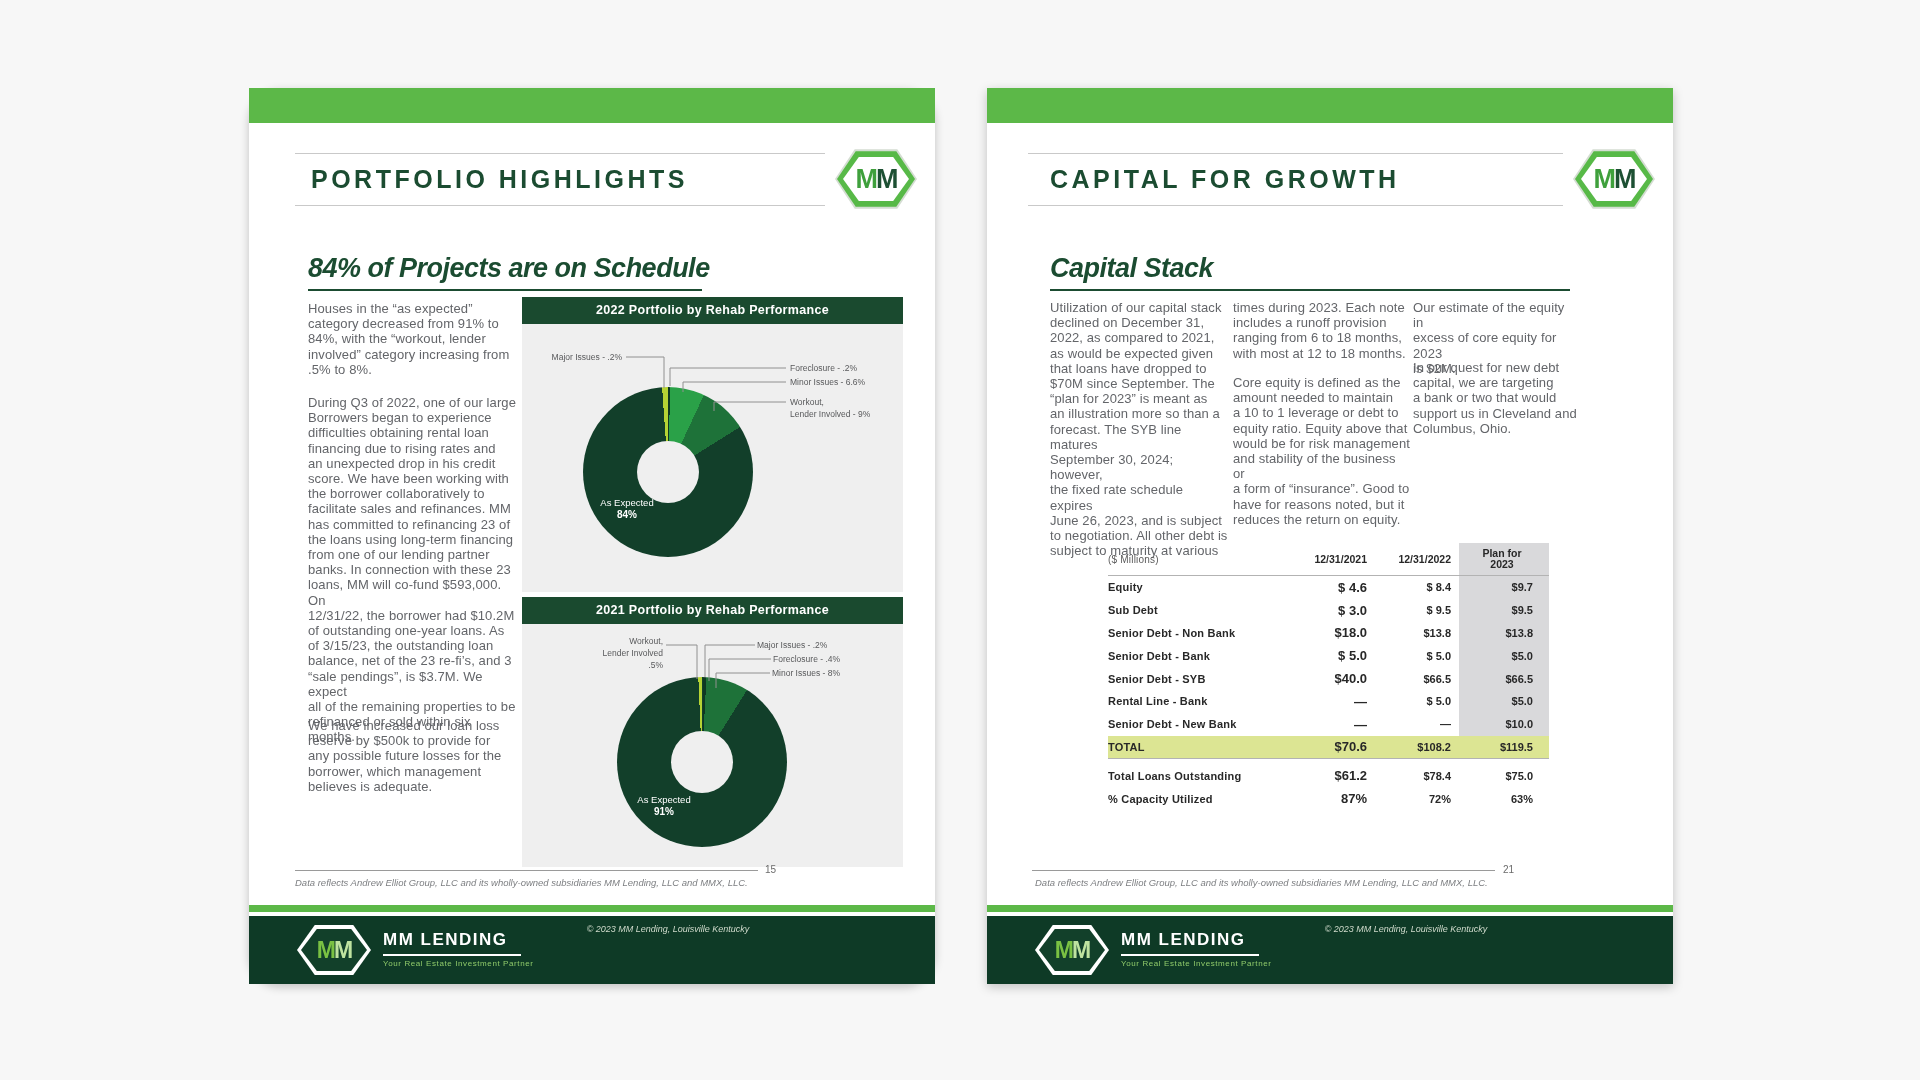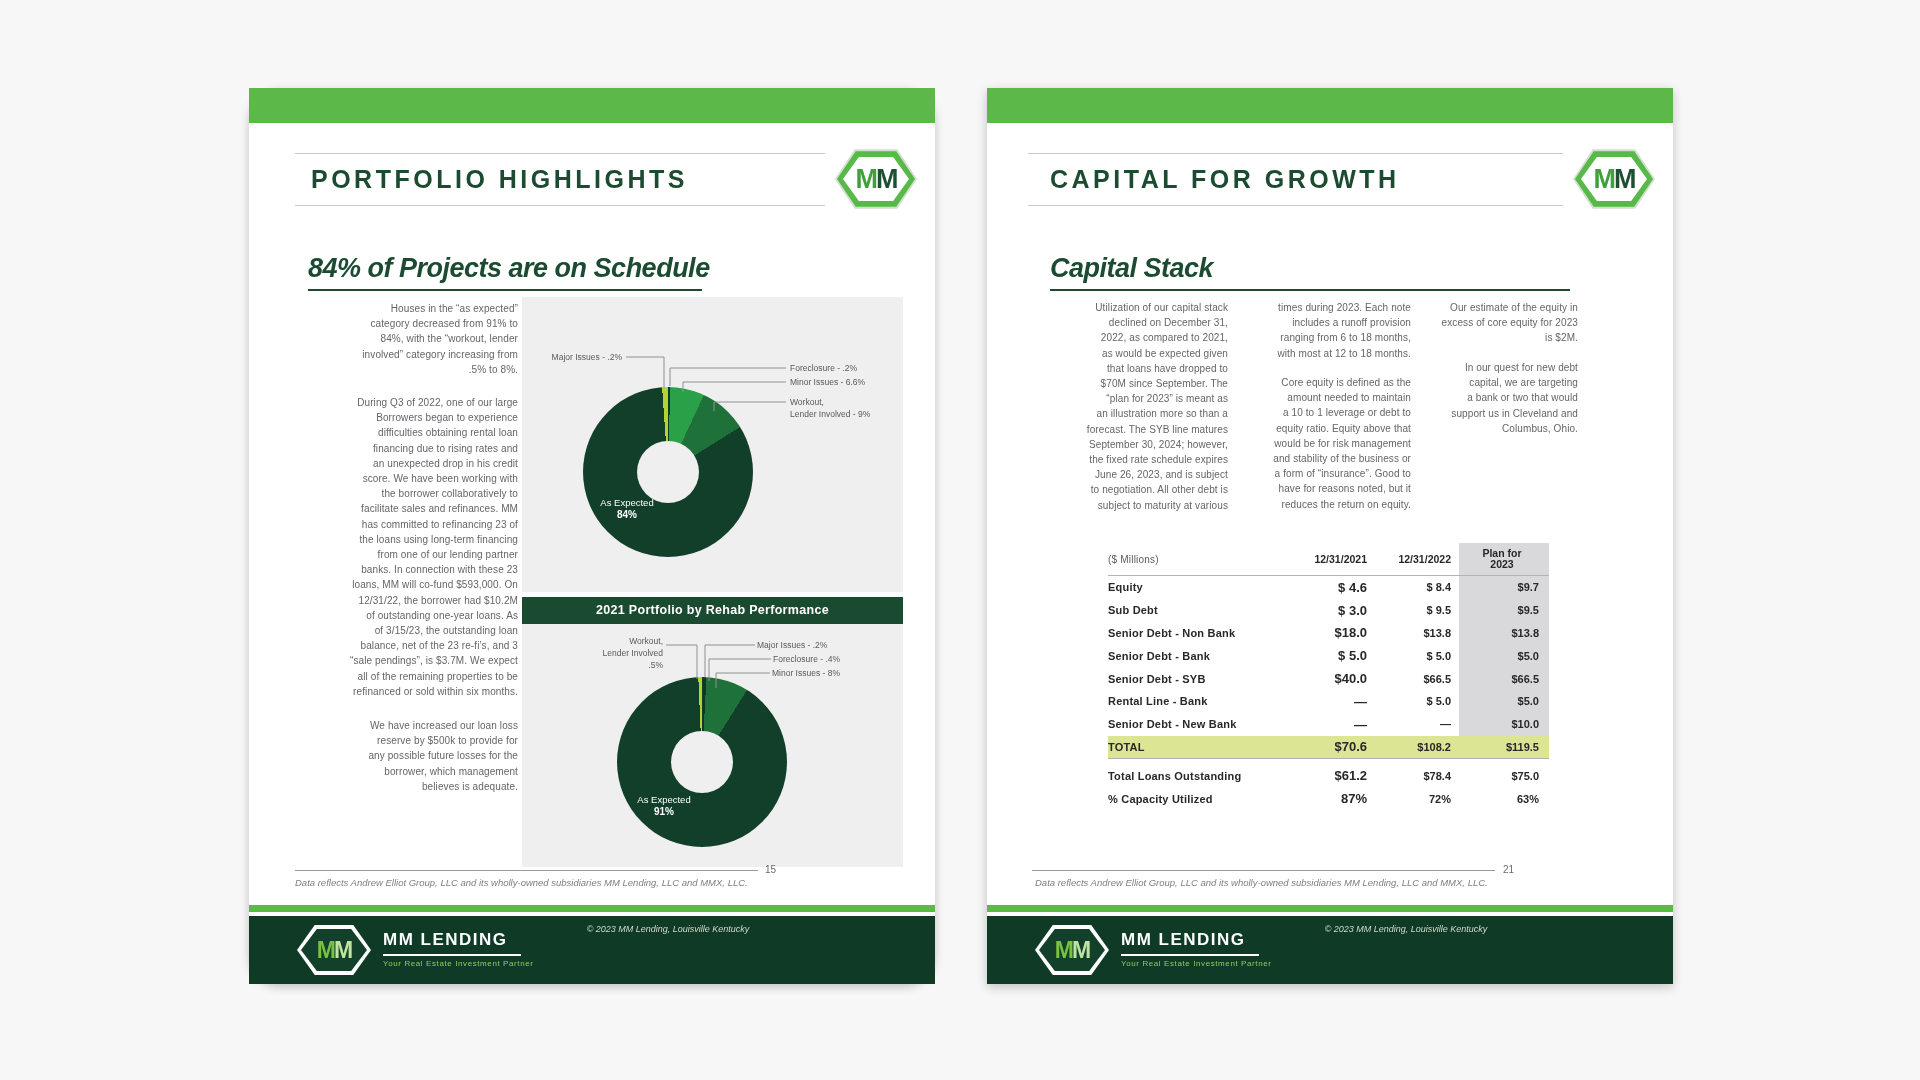--- a/index.html
+++ b/index.html
@@ -8,21 +8,21 @@
   .page { position:absolute; top:88px; width:686px; height:896px; background:#ffffff; box-shadow:0 3px 10px rgba(0,0,0,.22); }
   #pageL { left:249px;border-radius:31px; }
   #pageR { left:987px; }
   .topbar { position:absolute; left:0; top:0; width:100%; height:35px; background:#5cb848; }
   .hrule { position:absolute; height:1px; background:#c9c9c9; }
   .header-title { position:absolute; top:65px; height:52px; line-height:52px; font-size:25px; font-weight:bold; letter-spacing:3.5px; color:#1b4c31; white-space:nowrap; }
   .hex-logo { position:absolute; }
   .hex { position:absolute; clip-path:polygon(24% 2%, 76% 2%, 100% 50%, 76% 98%, 24% 98%, 0% 50%); }
   .italic-heading { position:absolute; font-size:27px; font-weight:bold; font-style:italic; color:#1b4c31; letter-spacing:-0.5px; white-space:nowrap; }
   .underline { position:absolute; height:2px; background:#1b4c31; }
-  .body-text { position:absolute; font-size:10px; line-height:15.2px; color:#636569; white-space:pre-line; letter-spacing:0.1px;text-align:right; }
+  .body-text { position:absolute; font-size:13px; line-height:15.2px; color:#636569; white-space:pre-line; letter-spacing:0.1px; }
   .panel { position:absolute; left:273px; width:381px; background:#efefef; }
   .panel-title { position:absolute; left:0; top:0; width:100%; height:27px; background:#1a4a2f; color:#ffffff; font-weight:bold; font-size:12.5px; line-height:27px; text-align:center; letter-spacing:0.3px; }
   .donut { position:absolute; width:170px; height:170px; border-radius:50%; }
   .donut::after { content:""; position:absolute; left:54px; top:54px; width:62px; height:62px; border-radius:50%; background:#efefef; }
   .donut-center-label { position:absolute; text-align:center; color:#ffffff; font-size:9.5px; line-height:12px; z-index:3; }
   .donut-center-label b { font-size:10px; }
   .callout { position:absolute; font-size:8.5px; line-height:12px; color:#58595b; white-space:pre-line; z-index:3; }
   .leaders { position:absolute; left:0; top:0; z-index:2; }
   .footnote-line { position:absolute; height:1px; background:#9a9a9a; }
   .page-number { position:absolute; font-size:10px; color:#6b6b6b; }
@@ -32,21 +32,21 @@
   .footer-brand { position:absolute; left:134px; top:14px; color:#ffffff; font-size:17px; font-weight:bold; letter-spacing:1.5px; white-space:nowrap; }
   .footer-brand-rule { position:absolute; left:134px; top:38px; width:138px; height:1.5px; background:#ffffff; }
   .footer-tagline { position:absolute; left:134px; top:43px; color:#8fca6a; font-size:8px; letter-spacing:0.6px; white-space:nowrap; }
   .footer-copy { position:absolute; top:8px; width:260px; text-align:center; color:#cfdacb; font-size:9px; font-style:italic; }
   
   .cap-table { position:absolute; left:121px; top:455px; width:441px; }
   .trow { display:flex; align-items:center; height:22.8px; }
   .trow .lbl { flex:1; font-size:11px; font-weight:bold; color:#282828; letter-spacing:0.2px; }
   .trow .c1 { width:82px; text-align:right; padding-right:8px; font-size:13px; font-weight:bold; color:#282828; }
   .trow .c2 { width:84px; text-align:right; padding-right:8px; font-size:11px; font-weight:bold; color:#282828; }
-  .trow .c3 { width:90px; text-align:right; padding-right:10px; font-size:11px; font-weight:bold; color:#282828; align-self:stretch; display:flex; align-items:center; justify-content:flex-end; }
+  .trow .c3 { width:90px; text-align:right; padding-right:16px; font-size:11px; font-weight:bold; color:#282828; align-self:stretch; display:flex; align-items:center; justify-content:flex-end; }
   .shade { background:#d9d9db; }
   .thead { height:33px; border-bottom:1px solid #b3b3b3; }
   .thead .lbl { font-weight:normal; color:#5a5a5a; font-size:10px; }
   .thead .c1, .thead .c2 { font-size:10.5px; }
   .thead .c3 { font-size:10.5px; justify-content:center; text-align:center; white-space:pre-line; line-height:11px; padding-right:4px; }
   .total-row { background:#dce593; height:23px; border-bottom:1px solid #b3b3b3; }
   .tgap { height:6px; }
 </style>
 </head>
 <body>
@@ -96,20 +96,21 @@
 “sale pendings”, is $3.7M. We expect
 all of the remaining properties to be
 refinanced or sold within six months.</div>
   <div class="body-text" style="left:59px; top:630px; width:210px;">We have increased our loan loss
 reserve by $500k to provide for
 any possible future losses for the
 borrower, which management
 believes is adequate.</div>
 
   <div class="panel" style="top:209px; height:295px;">
+    <div class="panel-title">2022 Portfolio by Rehab Performance</div>
     <div class="donut" style="left:61px; top:90px; background:conic-gradient(from 0deg, #0e3823 0deg 1.5deg, #2aa148 1.5deg 25deg, #1e7239 25deg 58deg, #123f2a 58deg 356deg, #b5d334 356deg 360deg);"></div>
     <svg class="leaders" width="381" height="295">
       <polyline points="142,91 142,60 104,60" fill="none" stroke="#909090" stroke-width="1"></polyline>
       <polyline points="148,89 148,71 264,71" fill="none" stroke="#909090" stroke-width="1"></polyline>
       <polyline points="161,95 161,85 264,85" fill="none" stroke="#909090" stroke-width="1"></polyline>
       <polyline points="192,114 192,105 264,105" fill="none" stroke="#909090" stroke-width="1"></polyline>
     </svg>
     <div class="callout" style="left:4px; top:54px; width:96px; text-align:right;">Major Issues - .2%</div>
     <div class="callout" style="left:268px; top:65px; width:110px;">Foreclosure - .2%</div>
     <div class="callout" style="left:268px; top:79px; width:110px;">Minor Issues - 6.6%</div>

